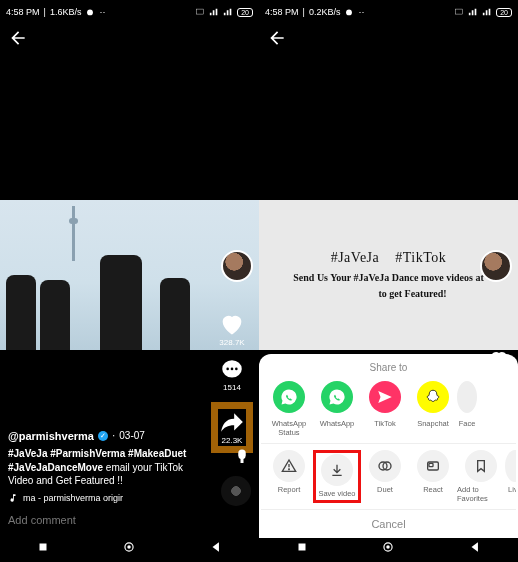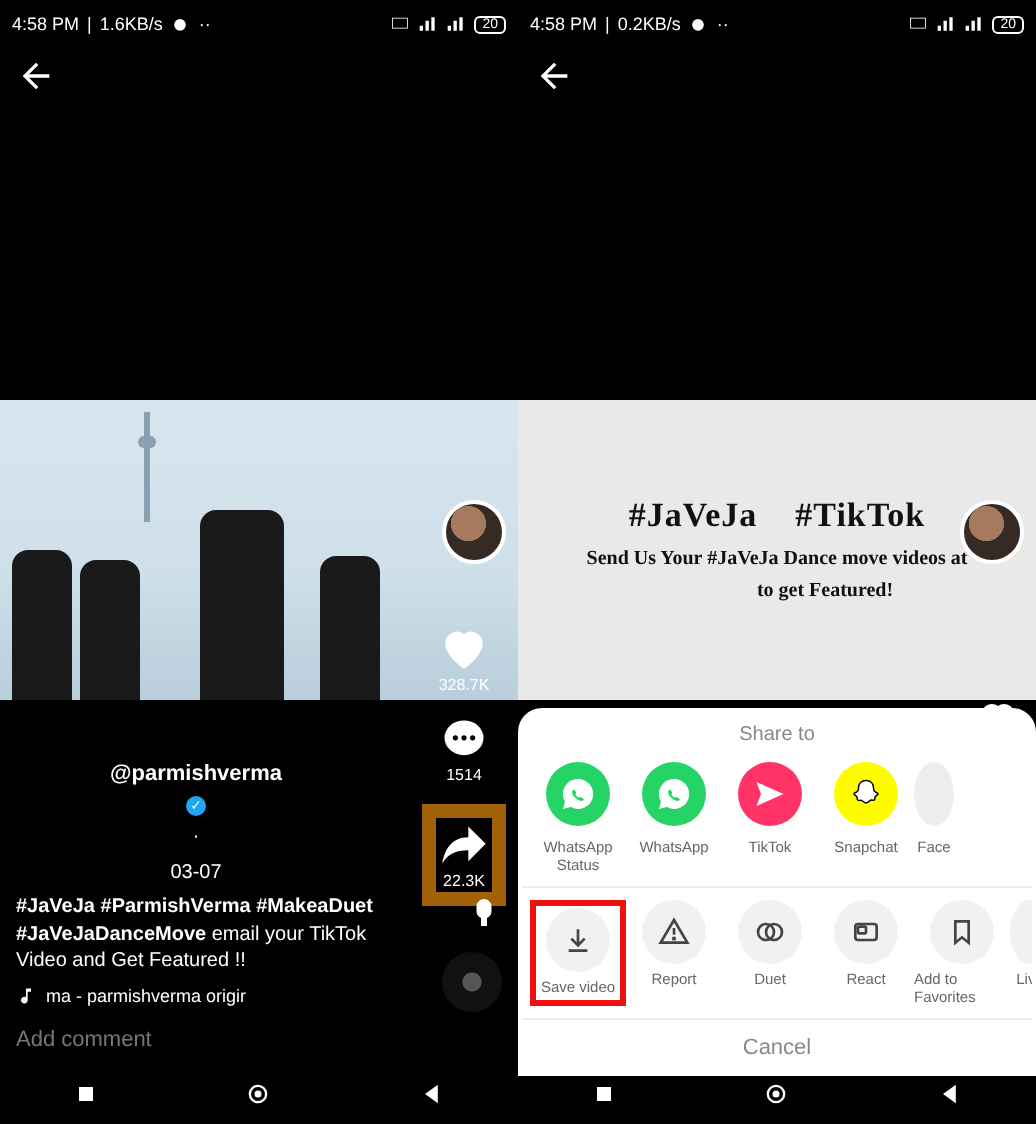--- a/index.html
+++ b/index.html
@@ -16,31 +16,31 @@
   .tower { position: absolute; left: 72px; top: 6px; width: 3px; height: 55px; background: #8aa0b0; }
   .tower::before { content: ""; position: absolute; left: -3px; top: 12px; width: 9px; height: 6px; background: #8aa0b0; border-radius: 3px; }
   .person { position: absolute; bottom: 0; width: 30px; background: #1a1a1a; border-radius: 8px 8px 0 0; }
   .avatar { position: absolute; width: 32px; height: 32px; border-radius: 50%; background: radial-gradient(circle at 40% 35%, #a57a5f 0 35%, #352a24 36% 100%); border: 2px solid #fff; }
   .rail { position: absolute; right: 6px; display: flex; flex-direction: column; align-items: center; gap: 10px; }
   .rail-item { display: flex; flex-direction: column; align-items: center; font-size: 8px; }
   .rail-item svg { width: 26px; height: 26px; fill: #fff; }
   .heart svg { width: 28px; height: 28px; }
   .highlight-box { border: 7px solid #a16207; padding: 1px; }
   .caption-block { position: absolute; left: 8px; bottom: 58px; width: 180px; font-size: 10px; line-height: 1.35; }
-  .caption-block .user { display: flex; align-items: center; gap: 4px; flex-direction: column; }
+  .caption-block .user { display: flex; align-items: center; gap: 4px; }
   .caption-block .user b { font-size: 11px; }
   .verify { width: 10px; height: 10px; border-radius: 50%; background: #20a4f3; display: inline-flex; align-items: center; justify-content: center; font-size: 7px; }
   .music-row { display: flex; align-items: center; gap: 5px; margin-top: 4px; font-size: 9px; }
   .disc { position: absolute; right: 8px; bottom: 56px; width: 30px; height: 30px; border-radius: 50%; background: radial-gradient(circle, #555 0 22%, #111 23% 100%); }
   .addcomment { position: absolute; left: 8px; bottom: 36px; color: #777; font-size: 11px; }
   .navbar { position: absolute; bottom: 0; left: 0; right: 0; height: 30px; display: flex; align-items: center; justify-content: space-around; }
   .navbar svg { width: 14px; height: 14px; fill: #fff; }
   
   .card-area { position: relative; width: 100%; height: 150px; background: #e9e9e9; display: flex; flex-direction: column; align-items: center; justify-content: center; text-align: center; color: #111; }
-  .card-area .tags { font-family: Georgia, serif; font-weight: bold; font-size: 17px; letter-spacing: .5px; }
+  .card-area .tags { font-family: Georgia, serif; font-weight: normal; font-size: 14px; letter-spacing: .5px; }
   .card-area .line { font-family: Georgia, serif; font-weight: bold; font-size: 10px; margin-top: 5px; line-height: 1.35; }
   .sheet { position: absolute; left: 0; right: 0; bottom: 24px; background: #fff; color: #333; border-radius: 12px 12px 0 0; padding: 8px 2px 4px; }
   .sheet-title { text-align: center; font-size: 10px; color: #888; margin-bottom: 6px; }
   .row-apps, .row-actions { display: flex; overflow: hidden; padding: 2px 4px; }
   .app { flex: 0 0 48px; display: flex; flex-direction: column; align-items: center; font-size: 7.5px; color: #666; gap: 6px; text-align: center; }
   .app .ic { width: 32px; height: 32px; border-radius: 50%; display: flex; align-items: center; justify-content: center; }
   .app .ic svg { width: 18px; height: 18px; fill: #fff; }
   .wa { background: #25d366; }
   .msg { background: #ff3366; }
   .snap { background: #fffc00; }
@@ -246,38 +246,38 @@
             </div>
           <span>Snapchat</span>
         </div>
         <div class="app" style="flex:0 0 20px;">
           <div class="ic more" style="width:20px;"></div>
           <span>Face</span>
         </div>
       </div>
       <div class="divider"></div>
       <div class="row-actions">
-        <div class="action highlight-action">
-          <div class="ic">
-              <svg viewBox="0 0 24 24">
-                <path d="M12 4v11M7 11l5 5 5-5M5 20h14"></path>
-              </svg>
-            </div>
-          <span>Save video</span>
-        </div>
         <div class="action">
           <div class="ic">
               <svg viewBox="0 0 24 24">
                 <path d="M12 3L2 20h20L12 3z"></path>
                 <line x1="12" y1="9" x2="12" y2="14"></line>
                 <circle cx="12" cy="17" r="0.6" fill="#444"></circle>
               </svg>
             </div>
           <span>Report</span>
         </div>
+        <div class="action highlight-action">
+          <div class="ic">
+              <svg viewBox="0 0 24 24">
+                <path d="M12 4v11M7 11l5 5 5-5M5 20h14"></path>
+              </svg>
+            </div>
+          <span>Save video</span>
+        </div>
         <div class="action">
           <div class="ic">
               <svg viewBox="0 0 24 24">
                 <circle cx="9" cy="12" r="6"></circle>
                 <circle cx="15" cy="12" r="6"></circle>
               </svg>
             </div>
           <span>Duet</span>
         </div>
         <div class="action">

